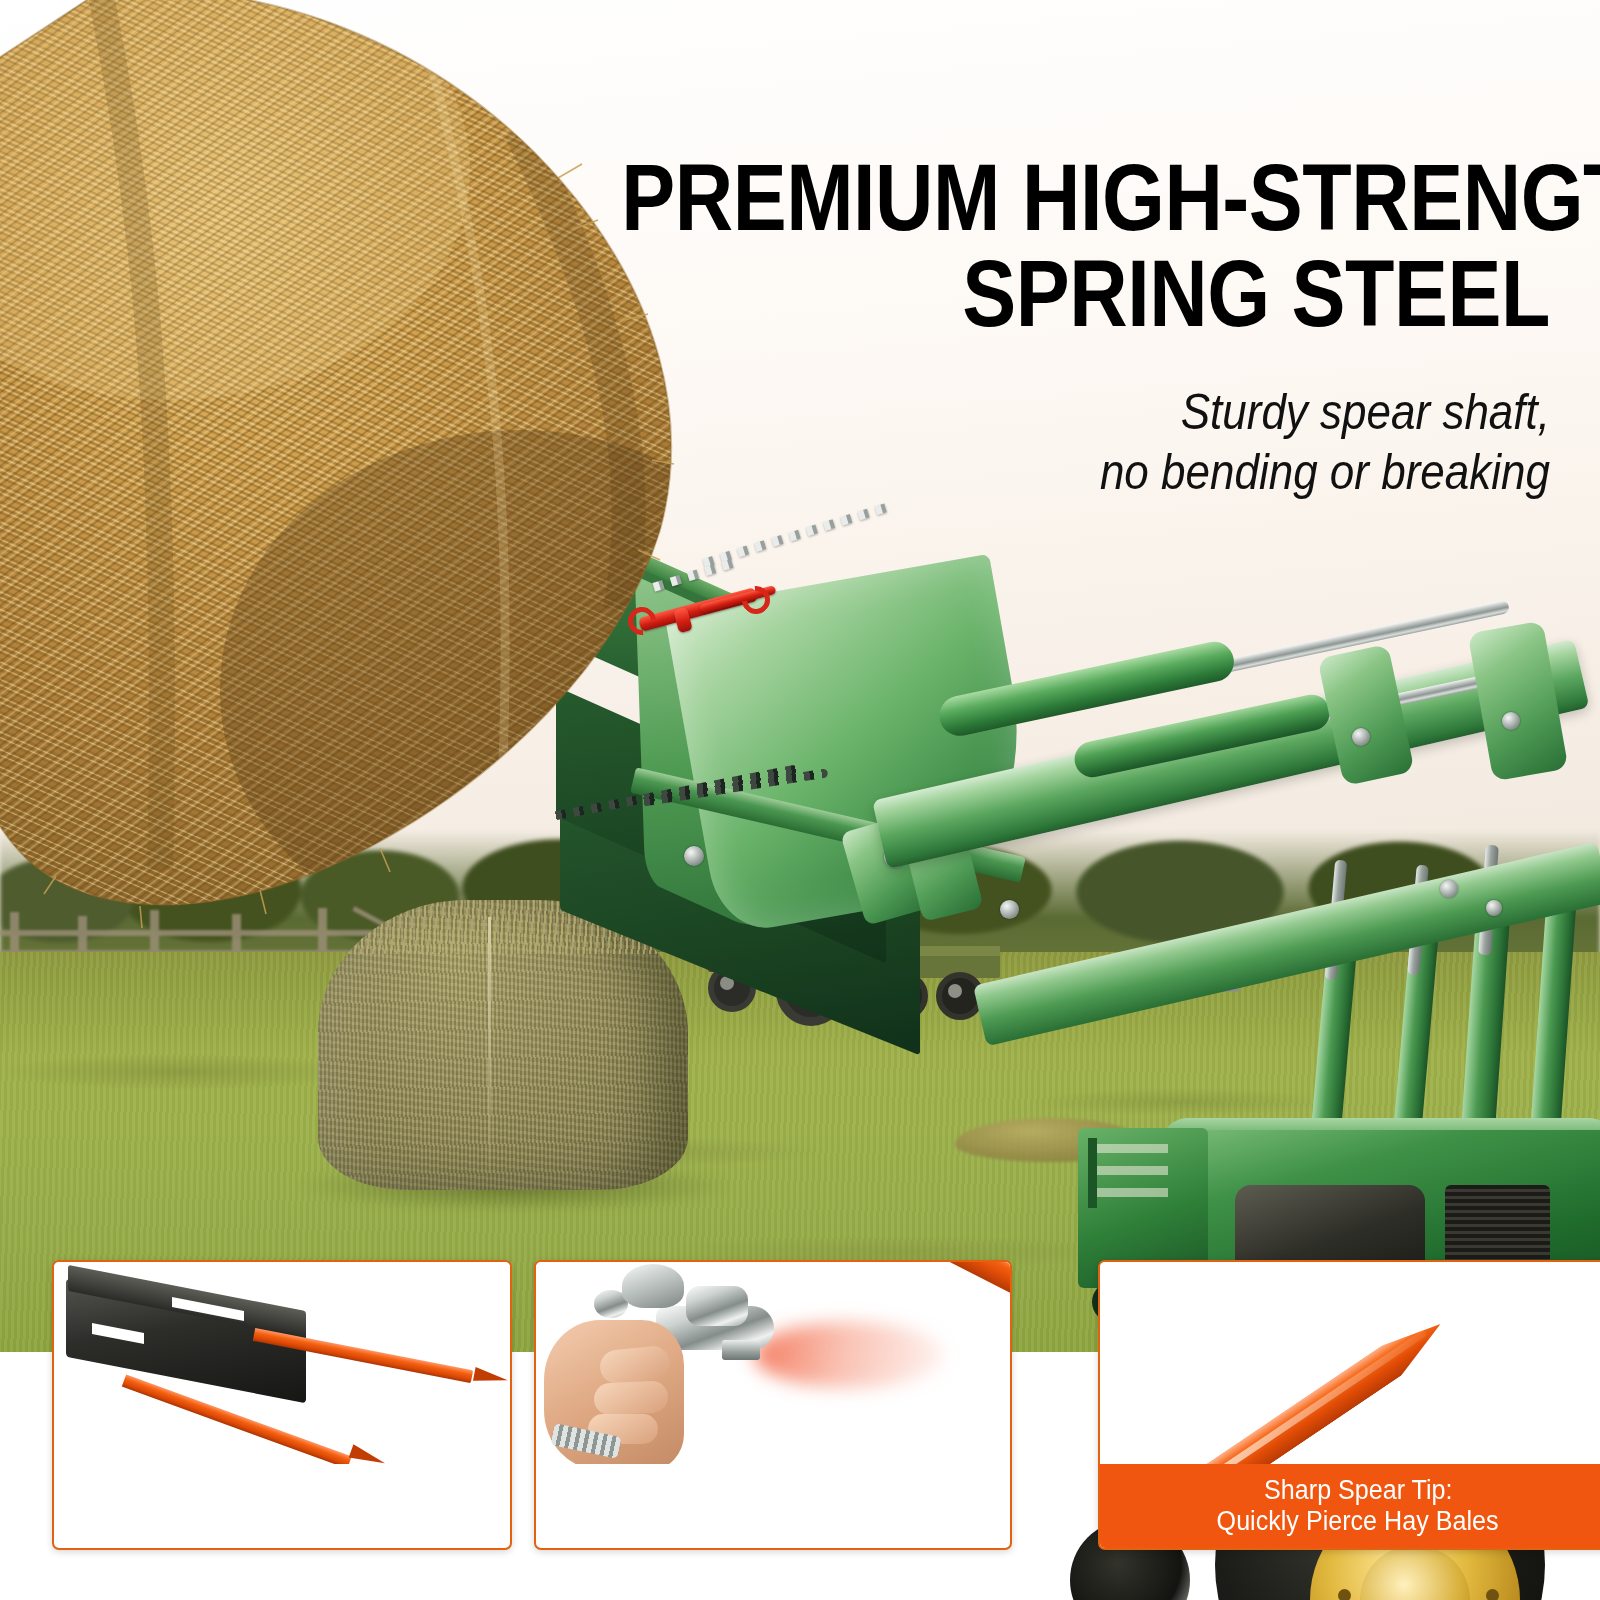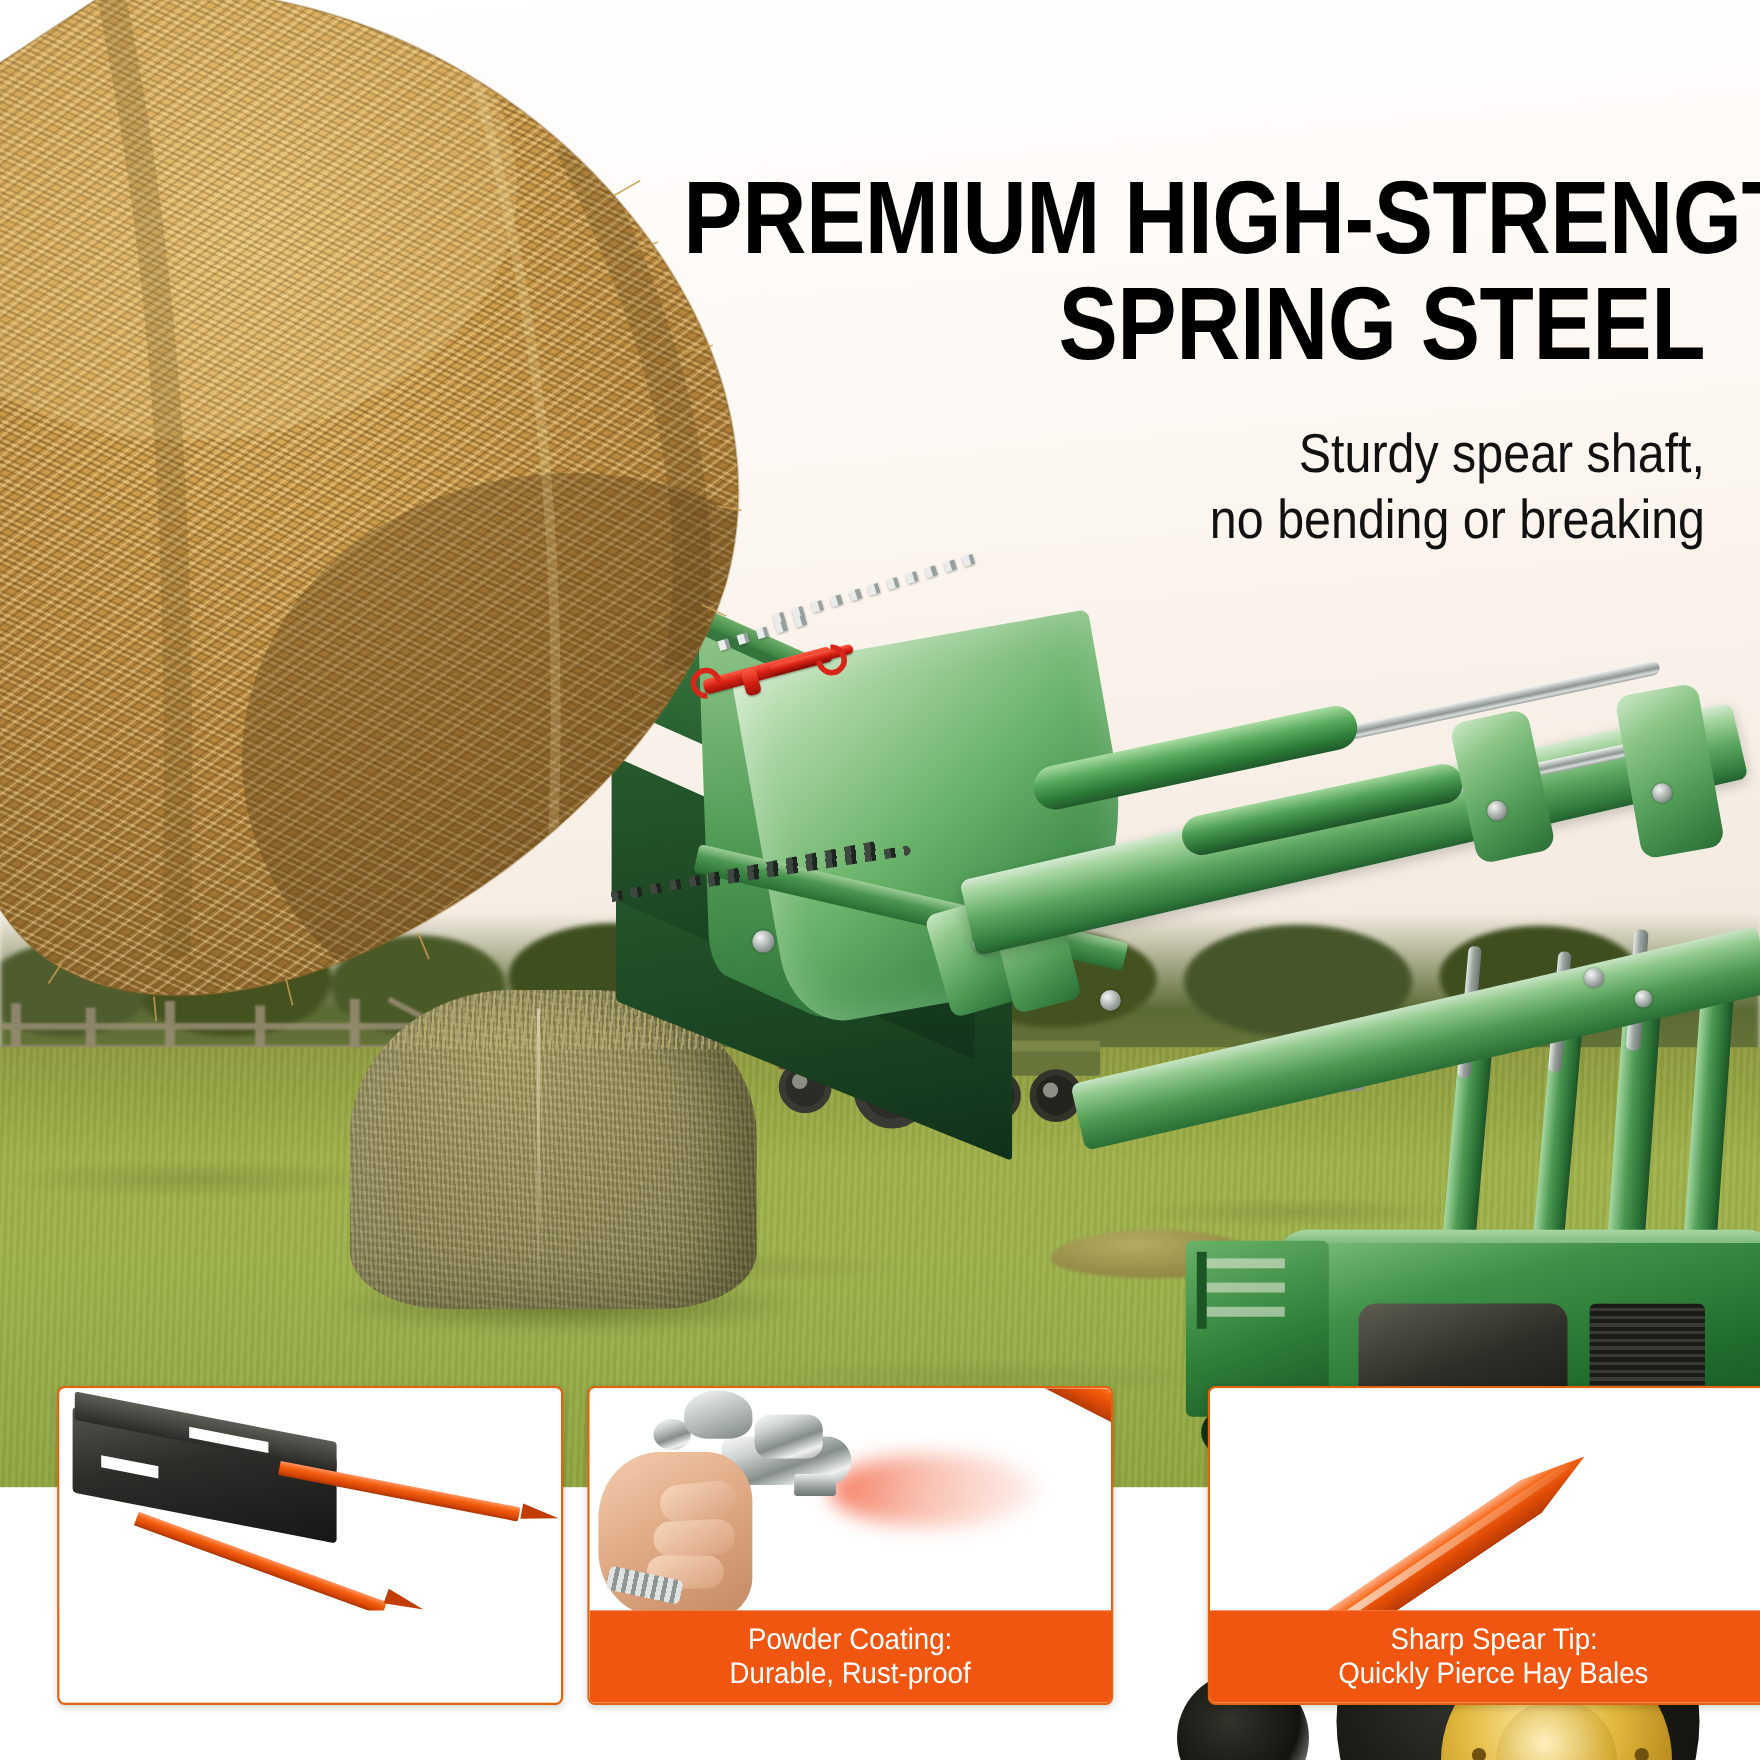--- a/index.html
+++ b/index.html
@@ -162,21 +162,21 @@
       background:radial-gradient(circle at 40% 36%,#fff0bd,#d7ae37 60%,#a87c17);}
   .t-lug{position:absolute;width:13px;height:13px;border-radius:50%;background:#6f5210;}
   .t-smallwheel{left:1070px;top:1520px;width:120px;height:120px;border-radius:50%;
       background:radial-gradient(circle at 40% 36%,#33332c,#131310 60%,#09090700 100%);}
 
   
   .headline{position:absolute;left:470px;top:150px;width:1080px;text-align:right;}
   .hl-line{display:block;color:#000;font-family:"Liberation Sans Narrow","Liberation Sans",sans-serif;
       font-weight:bold;font-size:94px;line-height:1.02;letter-spacing:-0.5px;
       transform:scaleX(.86);transform-origin:right center;white-space:nowrap;}
-  .sub{position:absolute;left:700px;top:382px;width:850px;text-align:right;}
+  .sub{position:absolute;left:700px;top:382px;width:850px;text-align:right;font-style:italic;}
   .sub-line{display:block;color:#111;font-family:"Liberation Sans Narrow","Liberation Sans",sans-serif;
       font-weight:normal;font-size:50px;line-height:1.2;white-space:nowrap;
       transform:scaleX(.88);transform-origin:right center;}
 
   
   .panels{position:absolute;left:0;top:1250px;width:1600px;height:300px;}
   .panel{position:absolute;top:10px;height:286px;background:#fff;border:2px solid #e2620f;
       border-radius:7px;overflow:hidden;box-shadow:0 2px 7px rgba(0,0,0,.16);}
   .p1{left:52px;width:456px;}
   .p2{left:534px;width:474px;}
@@ -430,24 +430,20 @@
         <div class="sg-metal" style="left:70px;top:78px;width:34px;height:110px;border-radius:10px;transform:rotate(6deg);"></div>
         <div class="sg-metal" style="left:58px;top:28px;width:34px;height:28px;border-radius:50%;"></div>
         <div class="sg-cup"></div>
         <div class="sg-nozzle"></div>
         <div class="sg-hand"></div>
         <div class="sg-finger" style="left:64px;top:86px;width:70px;height:34px;transform:rotate(-6deg);"></div>
         <div class="sg-finger" style="left:58px;top:120px;width:74px;height:32px;transform:rotate(-3deg);"></div>
         <div class="sg-finger" style="left:52px;top:152px;width:70px;height:30px;"></div>
         <div class="sg-band"></div>
       </div>
-      <div class="p-cap">
-        <span>Powder Coating:</span>
-        <span>Durable, Rust-proof</span>
-      </div>
     </div>
 
     <div class="panel p3">
       <div class="p-img">
         <div class="st-spear"></div>
         <div class="st-hl"></div>
       </div>
       <div class="p-cap">
         <span>Sharp Spear Tip:</span>
         <span>Quickly Pierce Hay Bales</span>

